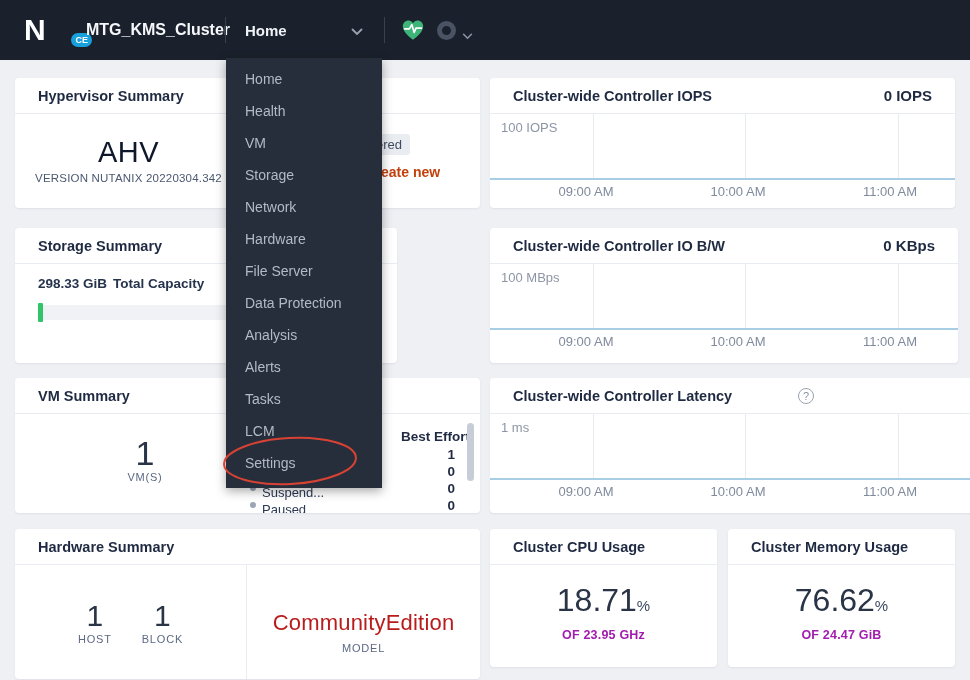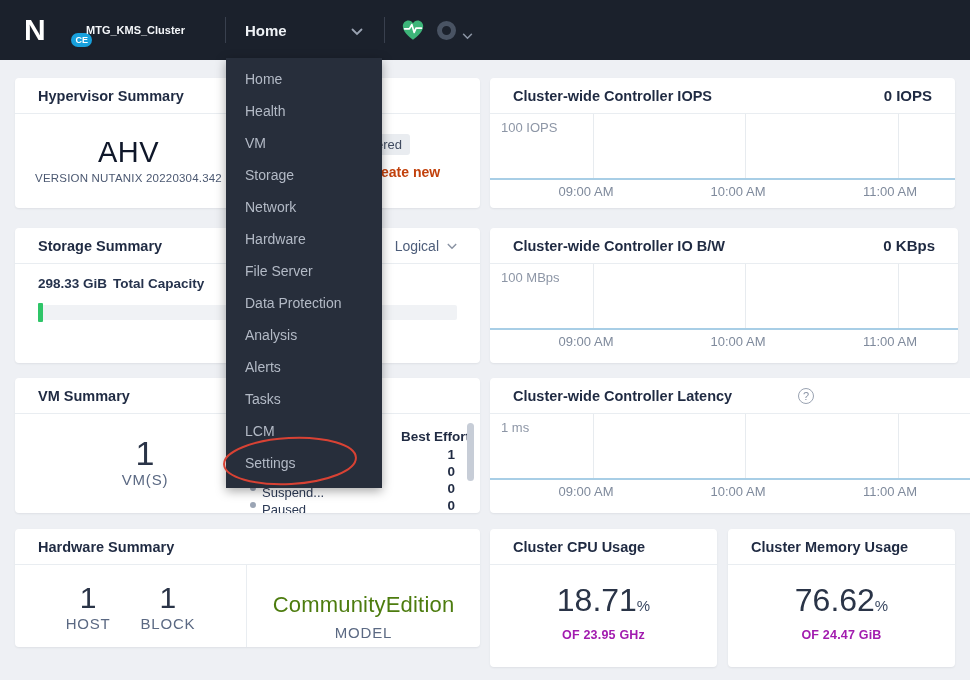--- a/index.html
+++ b/index.html
@@ -22,21 +22,21 @@
     color:#ffffff; font-size:30px; font-weight:800; line-height:34px;
     letter-spacing:-1px; display:block;
   }
   .logo .ce {
     position:absolute; right:-18px; bottom:-2px;
     background:#18a0dc; color:#fff; font-size:9px; font-weight:700;
     padding:2px 4px; border-radius:9px; border:2px solid #1b212c;
   }
   .cluster-name {
     position:absolute; left:86px; top:0; height:45px; line-height:60px;
-    color:#f5f7fa; font-size:11px; font-weight:700;
+    color:#f5f7fa; font-size:16px; font-weight:700;
   }
   .nav-sep { position:absolute; top:17px; width:1px; height:26px; background:#39404e; }
   .sep1 { left:225px; } .sep2 { left:384px; }
   .nav-dropdown {
     position:absolute; left:245px; top:0; width:118px; height:60px;
     display:flex; align-items:center; justify-content:space-between;
     color:#eef1f5; font-size:15px; font-weight:600; cursor:pointer;
   }
   .chev { display:inline-block; }
   .heart-wrap { position:absolute; left:401px; top:19px; width:24px; height:22px; }
@@ -71,25 +71,25 @@
     position:absolute; left:23px; top:0; line-height:36px;
     font-size:14.5px; font-weight:700; color:#1f2a42; white-space:nowrap;
   }
   .card-hvalue {
     position:absolute; right:23px; top:0; line-height:36px;
     font-size:15px; font-weight:700; color:#1f2a42;
   }
   .card-a { left:15px;  top:78px;  width:227px; height:130px; }
   .card-b { left:252px; top:78px;  width:228px; height:130px; }
   .card-c { left:490px; top:78px;  width:465px; height:130px; }
-  .card-d { left:15px;  top:228px; width:465px; height:135px; }
+  .card-d { left:15px;  top:228px; width:382px; height:135px; }
   .card-e { left:490px; top:228px; width:468px; height:135px; }
   .card-f { left:15px;  top:378px; width:465px; height:135px; }
   .card-g { left:490px; top:378px; width:553px; height:135px; }
-  .card-h { left:15px;  top:529px; width:465px; height:118px; }
+  .card-h { left:15px;  top:529px; width:465px; height:150px; }
   .card-i { left:490px; top:529px; width:227px; height:138px; }
   .card-j { left:728px; top:529px; width:227px; height:138px; }
 
   
   .big-val {
     position:absolute; left:0; right:0; top:58px; text-align:center;
     font-size:29px; font-weight:300; color:#0f172a; letter-spacing:.5px;
   }
   .sub-val {
     position:absolute; left:0; right:0; top:94px; text-align:center;
@@ -139,21 +139,21 @@
     position:absolute; left:0; top:-2px; width:5px; height:19px;
     background:#2fc568; border-radius:1px;
   }
 
   
   .vm-count {
     position:absolute; left:60px; top:56px; width:140px; text-align:center;
     font-size:34px; font-weight:300; color:#2a3447;
   }
   .small-label {
-    font-size:15px; color:#5b6983; letter-spacing:.8px;
+    font-size:11px; color:#5b6983; letter-spacing:.8px;
   }
   .vm-count-label { position:absolute; left:60px; top:93px; width:140px; text-align:center; }
   .vm-col-header { position:absolute; right:10px; top:51px; font-size:13.5px; font-weight:700; color:#1f2a42; }
   .vm-col-val {
     position:absolute; right:25px; width:40px; text-align:right;
     font-size:13.5px; font-weight:700; color:#1f2a42;
   }
   .vv-0 { top:69px; } .vv-1 { top:86px; } .vv-2 { top:103px; } .vv-3 { top:120px; }
   .vm-row { position:absolute; left:235px; font-size:13px; color:#2c3a55; display:flex; gap:6px; }
   .vr-0 { top:107px; } .vr-1 { top:124px; }
@@ -168,21 +168,21 @@
     position:absolute; left:0; top:36px; bottom:0; width:232px;
     border-right:1px solid #e9edf1;
     display:flex; align-items:center; justify-content:center; gap:30px;
   }
   .stat { text-align:center; }
   .stat .num { font-size:30px; font-weight:300; color:#2a3447; line-height:34px; }
   .hw-right {
     position:absolute; left:232px; right:0; top:36px; bottom:0;
     display:flex; flex-direction:column; align-items:center; justify-content:center;
   }
-  .model-name { font-size:22px; color:#4d7c0f; letter-spacing:.2px;margin-top:20px; }
+  .model-name { font-size:22px; color:#b91c1c; letter-spacing:.2px;margin-top:20px; }
   .hw-right .small-label { margin-top:6px; }
 
   
   .usage-val {
     position:absolute; left:0; right:0; top:53px; text-align:center;
     font-size:32px; font-weight:300; color:#2a3447;
   }
   .usage-val .pct { font-size:15px; font-weight:400; color:#3c4a63; }
   .usage-sub {
     position:absolute; left:0; right:0; top:99px; text-align:center;

